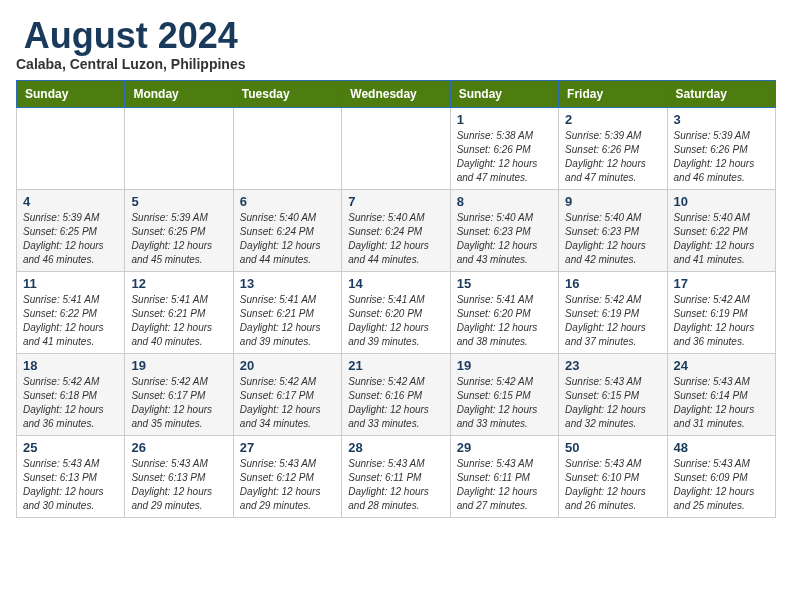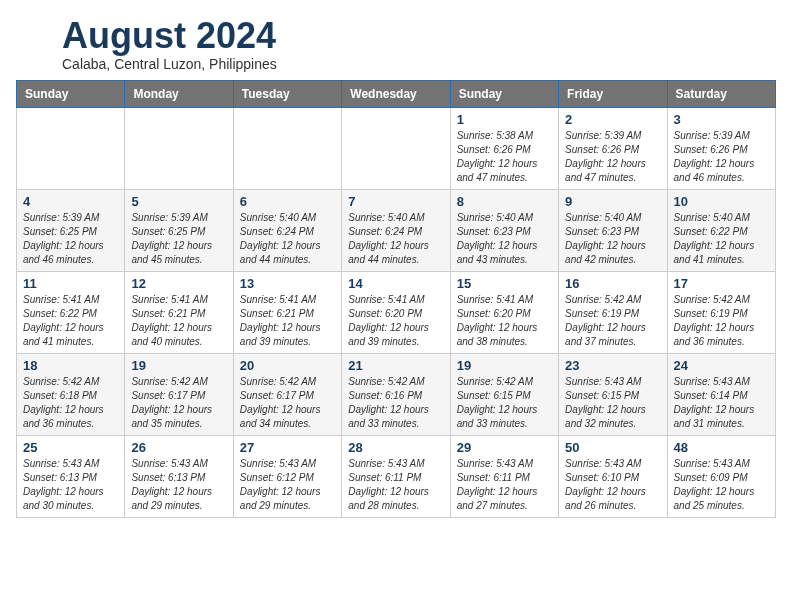--- a/index.html
+++ b/index.html
@@ -28,40 +28,40 @@
     }
     .logo-text span {
       color: #4a90d9;
     }
     .logo-icon {
       width: 30px;
       height: 30px;
       margin-right: 4px;
     }
     .title-area {
-      text-align: left;
-      margin-left: 46px;
+      text-align: center;
     }
     .month-title {
       font-size: 36px;
       font-weight: bold;
       color: #1a3a5c;
       line-height: 1.1;
     }
     .subtitle {
       font-size: 14px;
       color: #333;
+      font-weight: bold;
     }
     table {
       width: 100%;
       border-collapse: collapse;
       font-size: 11px;
     }
     thead tr th {
-      background-color: #737373;
+      background-color: #4d7c0f;
       color: #fff;
       text-align: left;
       padding: 6px 8px;
       font-size: 12px;
       font-weight: bold;
       border: 1px solid #2a6db5;
     }
     tbody tr td {
       border: 1px solid #ccc;
       vertical-align: top;

